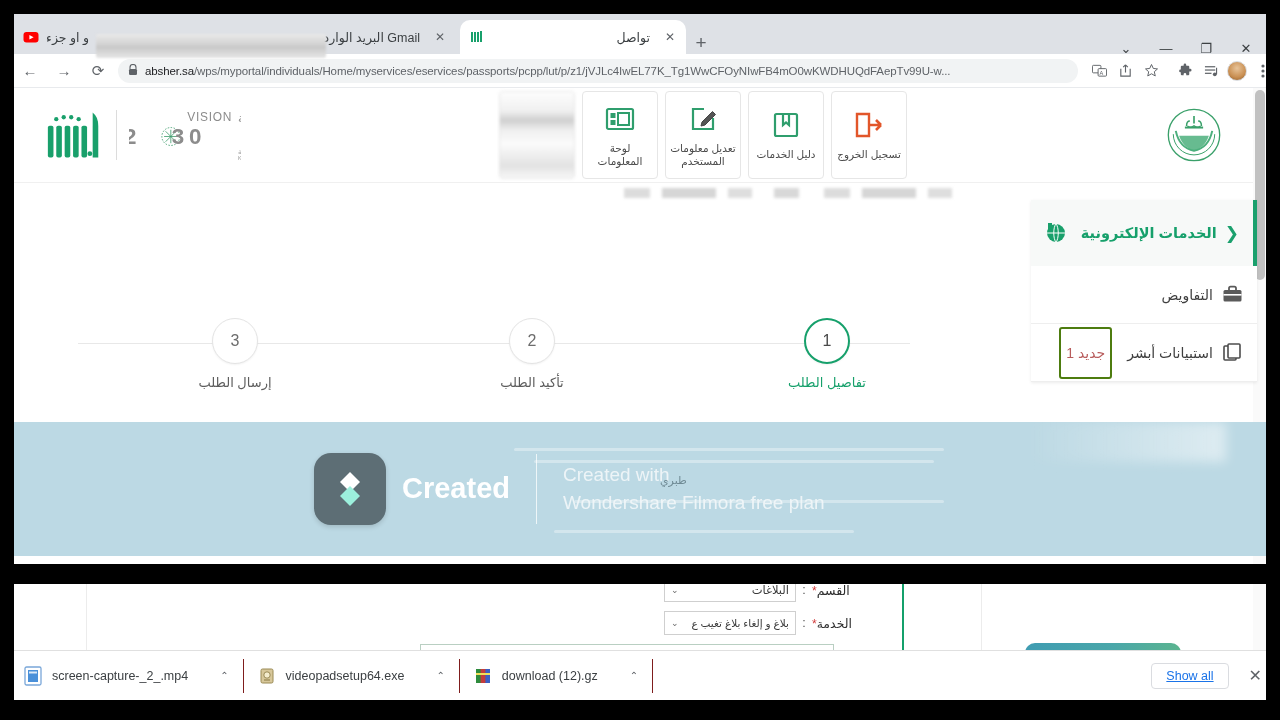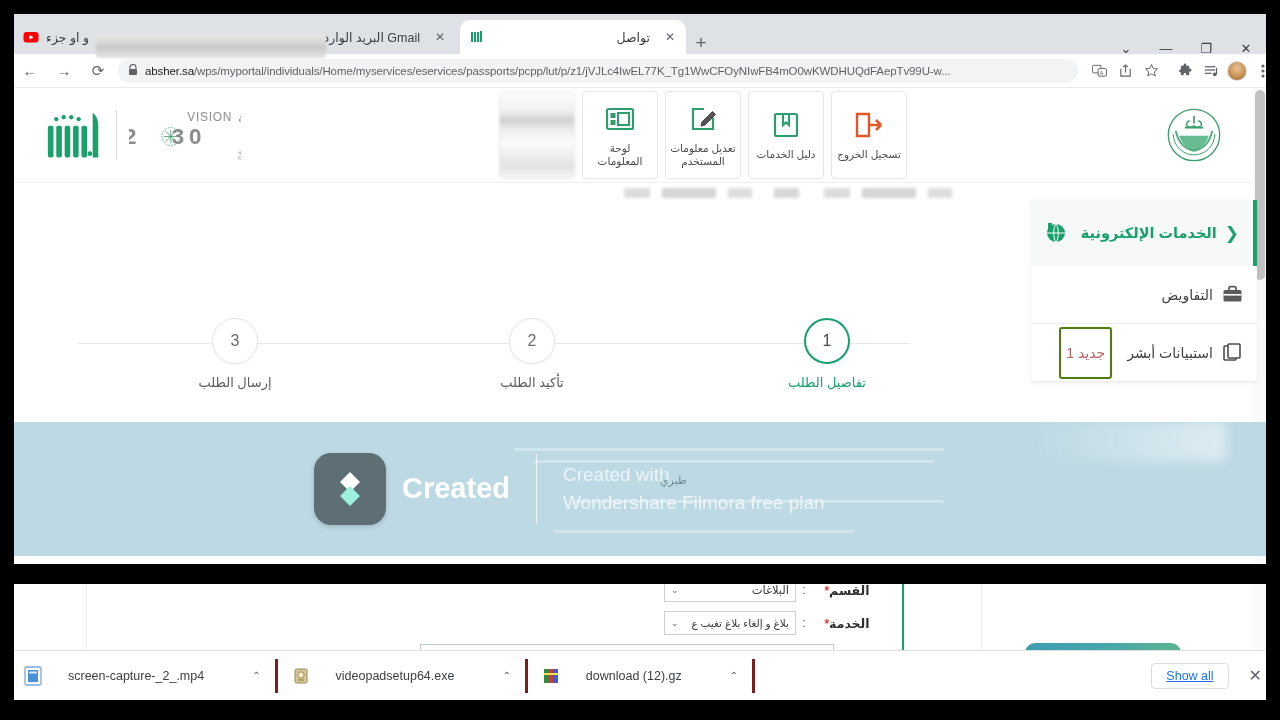--- a/index.html
+++ b/index.html
@@ -174,21 +174,21 @@
   .req-note .star { color:#cc3333; }
   .req-rule { position:absolute; top:288px; left:72px; width:896px; height:1px;
               background:#f0e4e4; }
 
   
   .form-block { position:absolute; top:362px; left:72px; width:896px; height:80px; }
   .form-panel { position:absolute; top:0; left:0; width:896px; height:80px; background:#fff;
                 border:1px solid #ececec; border-bottom:none; }
   .form-divider { position:absolute; top:0; right:78px; width:2px; height:80px; background:#14a06b; }
   .frow { position:absolute; display:flex; flex-direction:row; align-items:center; direction:rtl; }
-  .frow .flabel { width:70px; text-align:center; font-size:12.5px; color:#2f2f2f; font-weight:bold; }
+  .frow .flabel { width:70px; text-align:left; font-size:12.5px; color:#2f2f2f; font-weight:normal; }
   .frow .flabel .star { color:#d23b3b; font-size:12px; }
   .frow .fcolon { width:16px; text-align:center; color:#555; font-size:12.5px; }
   .fselect {
     width:132px; height:24px; border:1px solid #cfcfcf; background:#fff;
     display:flex; align-items:center; justify-content:space-between;
     padding:0 6px; font-size:11.5px; color:#3a3a3a;
   }
   .fselect .caret { color:#6b6b6b; font-size:9px; }
   .ftext {
     width:414px; height:26px; border:1px solid #b9cfc2; background:#fff;
@@ -226,22 +226,22 @@
   .fm-blob2 { position:absolute; right:40px; top:0px; width:200px; height:40px;
               background:linear-gradient(90deg, rgba(255,255,255,0), rgba(255,255,255,.5));
               filter:blur(6px); }
 
   
   .dl-bar {
     position:absolute; top:650px; left:0; width:1280px; height:50px; background:#fff;
     border-top:1px solid #e0e0e0; direction:ltr;
     display:flex; align-items:center; padding:0 10px;
   }
-  .dl-item { display:flex; align-items:center; gap:26px; padding:0 14px; height:34px;
-             border-right:3px solid #7f1d1d; }
+  .dl-item { display:flex; align-items:center; gap:10px; padding:0 14px; height:34px;
+             border-right:1px solid #7f1d1d; }
   .dl-ico { width:18px; height:20px; flex:0 0 18px; }
   .dl-name { font-size:12.5px; color:#3c4043; }
   .dl-caret { font-size:10px; color:#5f6368; margin-left:22px; }
   .dl-right { margin-left:auto; display:flex; align-items:center; gap:12px; }
   .show-all { border:1px solid #dadce0; border-radius:4px; padding:5px 14px;
               font-size:12.5px; color:#1a73e8; text-decoration:underline; background:#fff; }
   .dl-close { font-size:16px; color:#5f6368; padding:0 8px; }
 </style>
 </head>
 <body>

